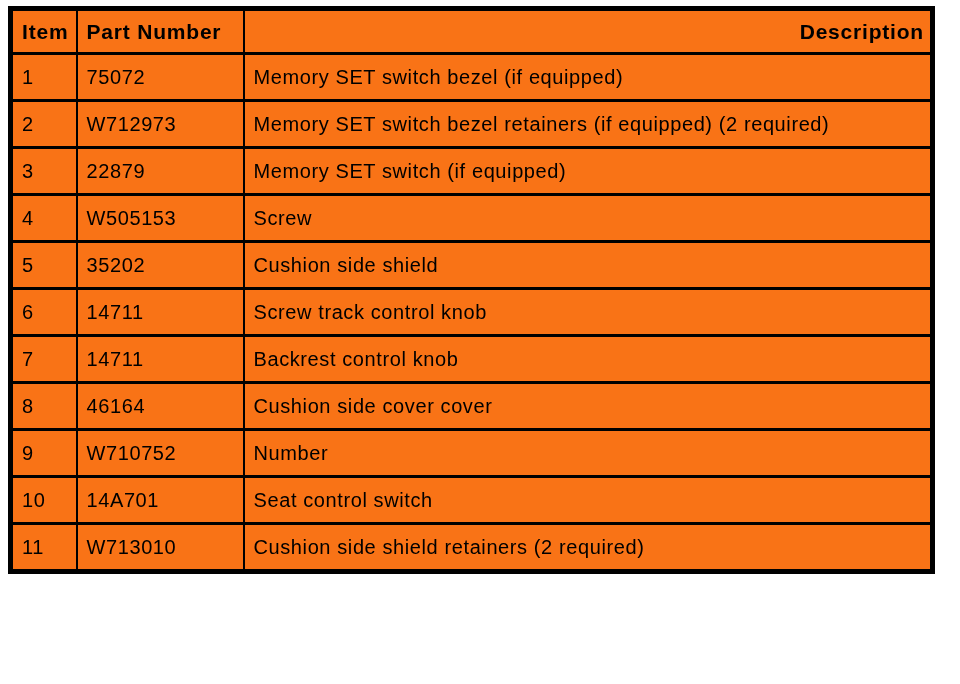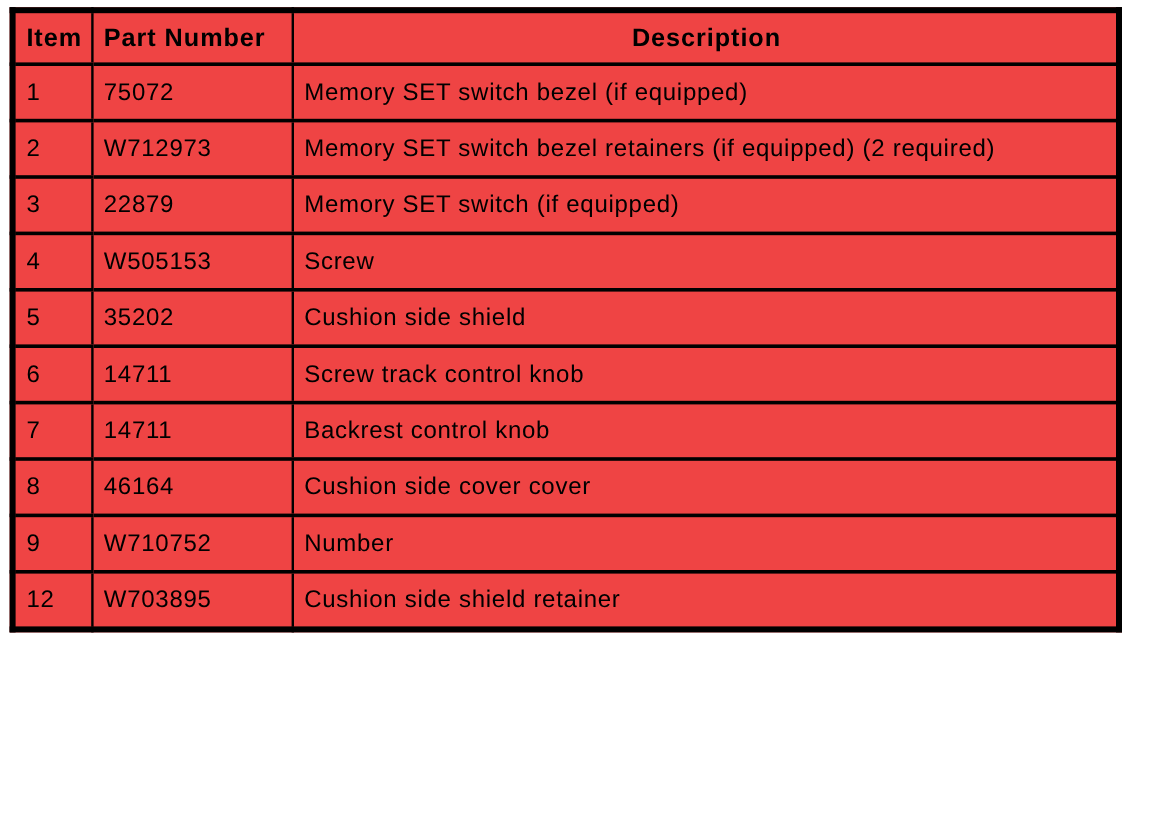--- a/index.html
+++ b/index.html
@@ -17,21 +17,21 @@
   .table-wrap {
     position: absolute;
     left: 8px;
     top: 6px;
   }
   table.parts {
     border-collapse: collapse;
     table-layout: fixed;
     width: 922px;
     border: 5px solid #000000;
-    background: #ef4444;
+    background: #f97316;
   }
   table.parts col.col-item { width: 66px; }
   table.parts col.col-part { width: 167px; }
   table.parts col.col-desc { width: 689px; }
 
   table.parts th,
   table.parts td {
     border-left: 2px solid #000000;
     border-right: 2px solid #000000;
     border-top: 3px solid #000000;
@@ -42,21 +42,21 @@
     white-space: nowrap;
   }
   table.parts th {
     height: 41px;
     font-size: 21px;
     font-weight: 700;
     letter-spacing: 0.8px;
     text-align: left;
   }
   table.parts th.center {
-    text-align: center;
+    text-align: right;
   }
   table.parts td {
     height: 44px;
     font-size: 20px;
     font-weight: 400;
     letter-spacing: 0.6px;
     text-align: left;
   }
 </style>
 </head>
@@ -116,19 +116,24 @@
         <td>8</td>
         <td>46164</td>
         <td>Cushion side cover cover</td>
       </tr>
       <tr>
         <td>9</td>
         <td>W710752</td>
         <td>Number</td>
       </tr>
       <tr>
-        <td>12</td>
-        <td>W703895</td>
-        <td>Cushion side shield retainer</td>
+        <td>10</td>
+        <td>14A701</td>
+        <td>Seat control switch</td>
+      </tr>
+      <tr>
+        <td>11</td>
+        <td>W713010</td>
+        <td>Cushion side shield retainers (2 required)</td>
       </tr>
     </tbody>
   </table>
 </div>
 
 </body></html>

